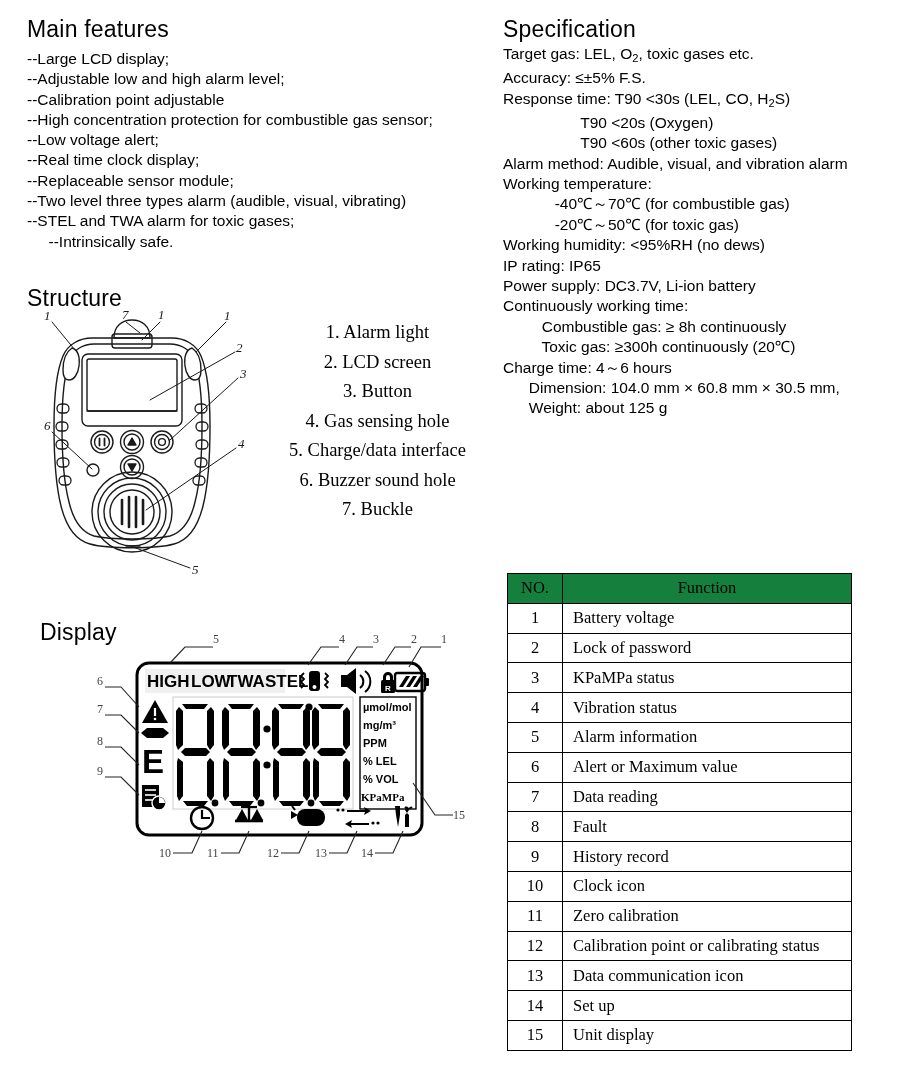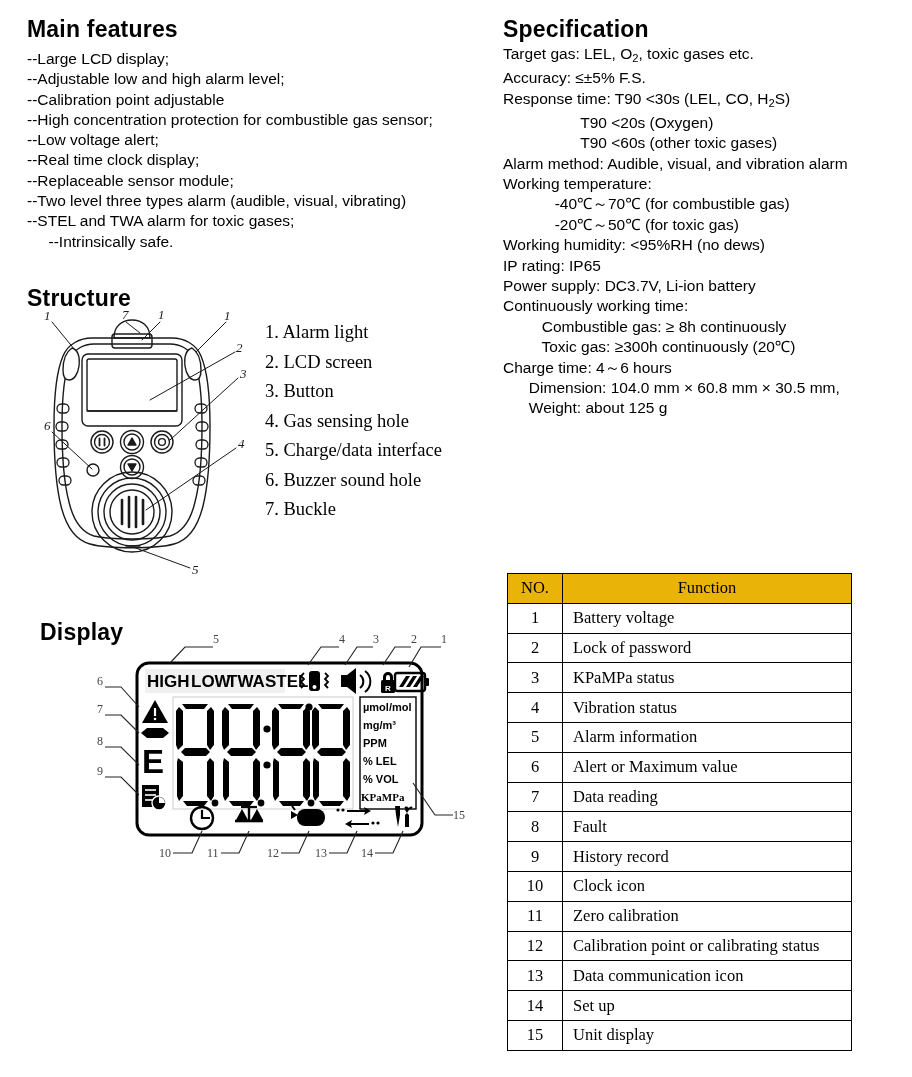--- a/index.html
+++ b/index.html
@@ -6,62 +6,62 @@
   body{
     width:912px;height:1077px;background:#fff;
     font-family:"Liberation Sans",sans-serif;
     color:#000;position:relative;overflow:hidden;
   }
   .page{position:relative;width:912px;height:1077px;}
 
   
   .h-sans{
     font-family:"Liberation Sans",sans-serif;
-    font-weight:bold;font-size:23px;letter-spacing:.2px;
+    font-weight:normal;font-size:23px;letter-spacing:.2px;
   }
   .serif{font-family:"Liberation Serif","DejaVu Serif",serif;}
 
   
   #main-features{position:absolute;left:27px;top:16px;width:460px;}
   #main-features h2{margin:0 0 6px 0;}
   #main-features .line{font-size:15.5px;line-height:20.3px;white-space:pre;}
 
   
   #specification{position:absolute;left:503px;top:16px;width:400px;}
   #specification h2{margin:0 0 1px 0;}
   #specification .line{font-size:15.5px;line-height:20.4px;white-space:pre;}
   sub{font-size:.72em;vertical-align:-0.25em;}
 
   
   #structure-heading{position:absolute;left:27px;top:266px;}
   #device-figure{position:absolute;left:30px;top:300px;width:230px;height:285px;}
   #structure-legend{position:absolute;left:265px;top:318px;width:225px;}
   #structure-legend .leg{
     font-family:"Liberation Serif","DejaVu Serif",serif;
-    font-size:18.5px;line-height:29.5px;white-space:pre;
+    font-size:18.5px;line-height:29.5px;white-space:pre;text-align:center;
   }
 
   
   #display-heading{position:absolute;left:40px;top:600px;}
   #lcd-figure{position:absolute;left:95px;top:625px;width:400px;height:250px;}
 
   
   #function-table{
     position:absolute;left:507px;top:573px;width:345px;
     border-collapse:collapse;
     font-family:"Liberation Serif","DejaVu Serif",serif;
   }
   #function-table th,#function-table td{
     border:1px solid #000;
     font-size:16.5px;
     font-weight:normal;
     height:28.8px;
     padding:0;
   }
-  #function-table thead th{background:#eab308;text-align:center;}
+  #function-table thead th{background:#15803d;text-align:center;}
   #function-table th.c-no,#function-table td.c-no{
     width:54px;text-align:center;
   }
   #function-table td.c-fn{padding-left:10px;text-align:left;}
 </style>
 </head>
 <body>
 
 <div class="page">
 

